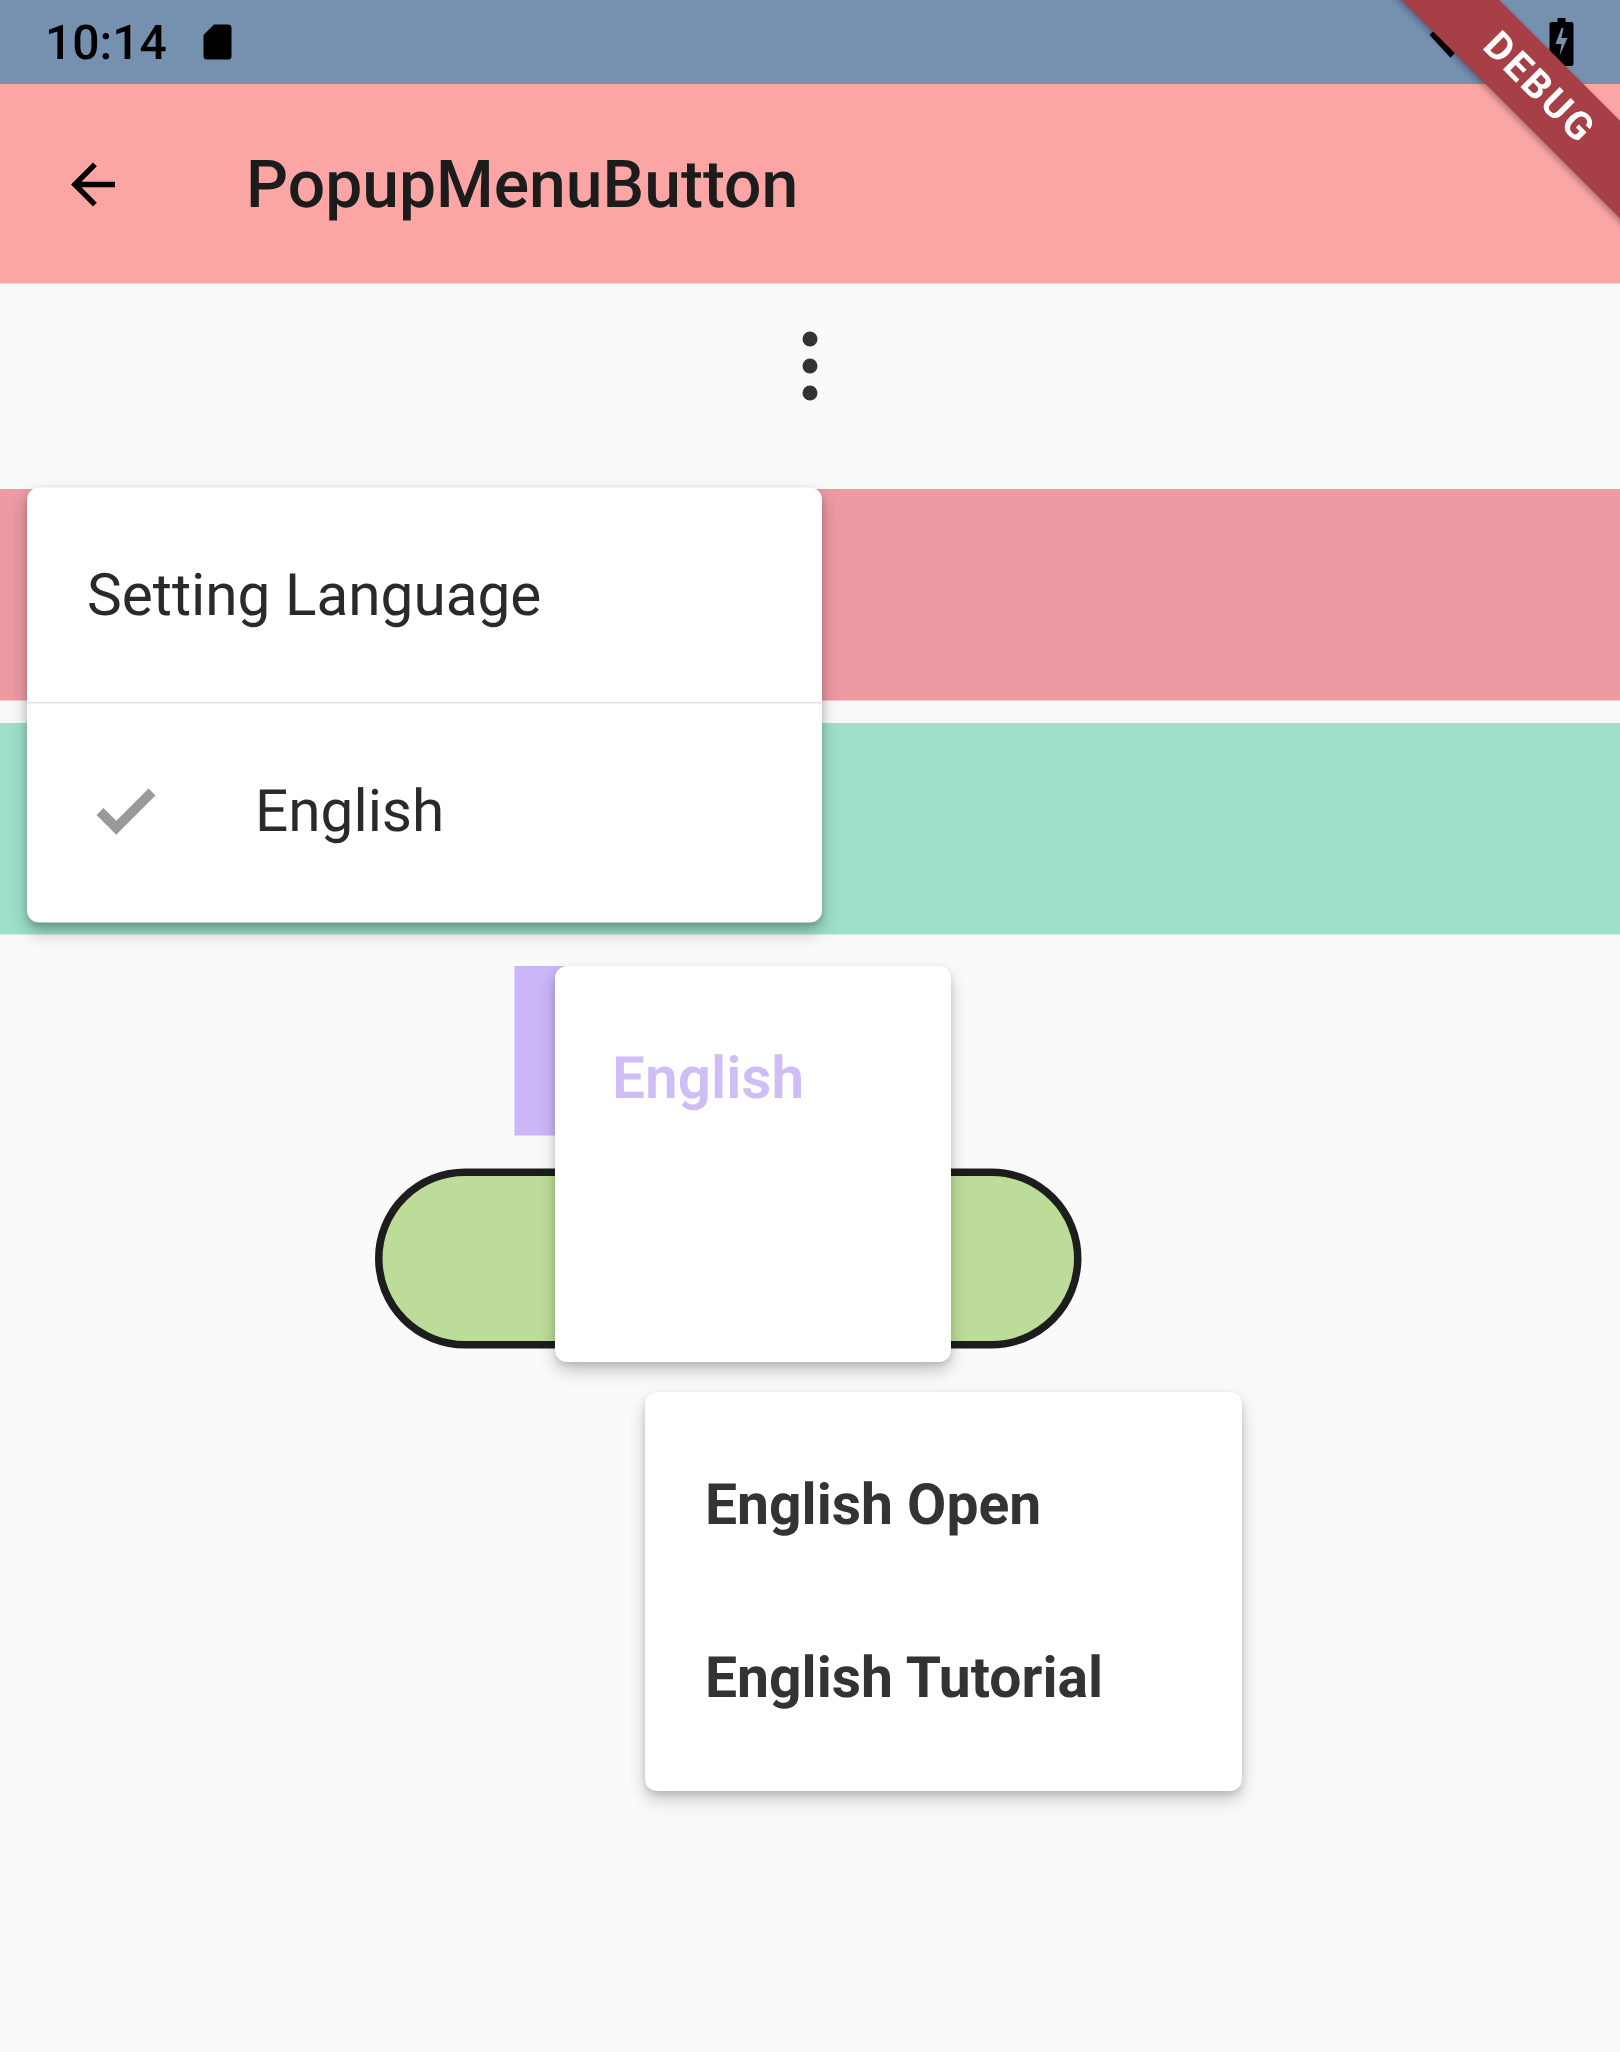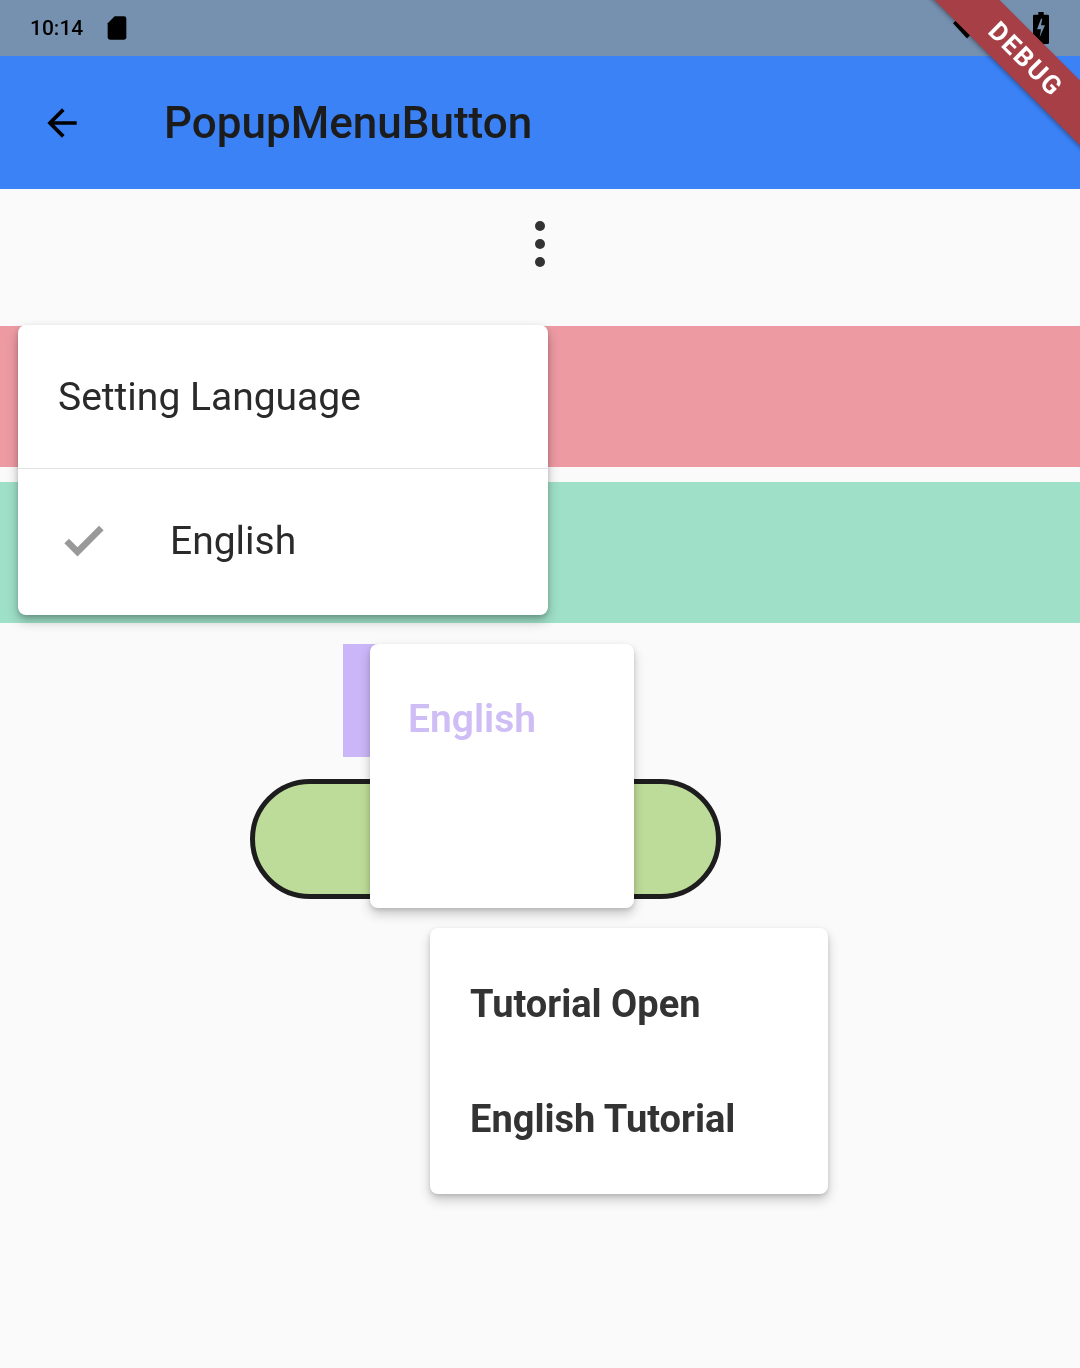--- a/index.html
+++ b/index.html
@@ -8,26 +8,26 @@
     .status-bar {
       height: 56px;
       background: #7690b0;
       display: flex;
       align-items: center;
       padding: 0 30px;
       justify-content: space-between;
       color: #000;
     }
     .status-left { display: flex; align-items: center; gap: 20px; }
-    .status-time { font-size: 21px; font-weight: 500; }
+    .status-time { font-size: 32px; font-weight: 500; }
     .status-right { display: flex; align-items: center; gap: 10px; }
     
     .app-bar {
       height: 133px;
-      background: #3b82f6;
+      background: #fca5a5;
       display: flex;
       align-items: center;
       padding: 0 40px;
       gap: 80px;
     }
     .app-bar-title { font-size: 44px; font-weight: 500; color: #1c1c1c; }
     
     .body { position: relative; width: 100%; }
     
     .overflow-row {
@@ -243,21 +243,21 @@
   </div>
 
   <div class="popup-2">
     <div class="popup-2-item">
       <span>English</span>
     </div>
   </div>
 
   <div class="popup-3">
     <div class="popup-3-item">
-      <span>Tutorial Open</span>
+      <span>English Open</span>
     </div>
     <div class="popup-3-item">
       <span>English Tutorial</span>
     </div>
   </div>
 </div>
 
 <div class="debug-ribbon">DEBUG</div>
 
 </body></html>

